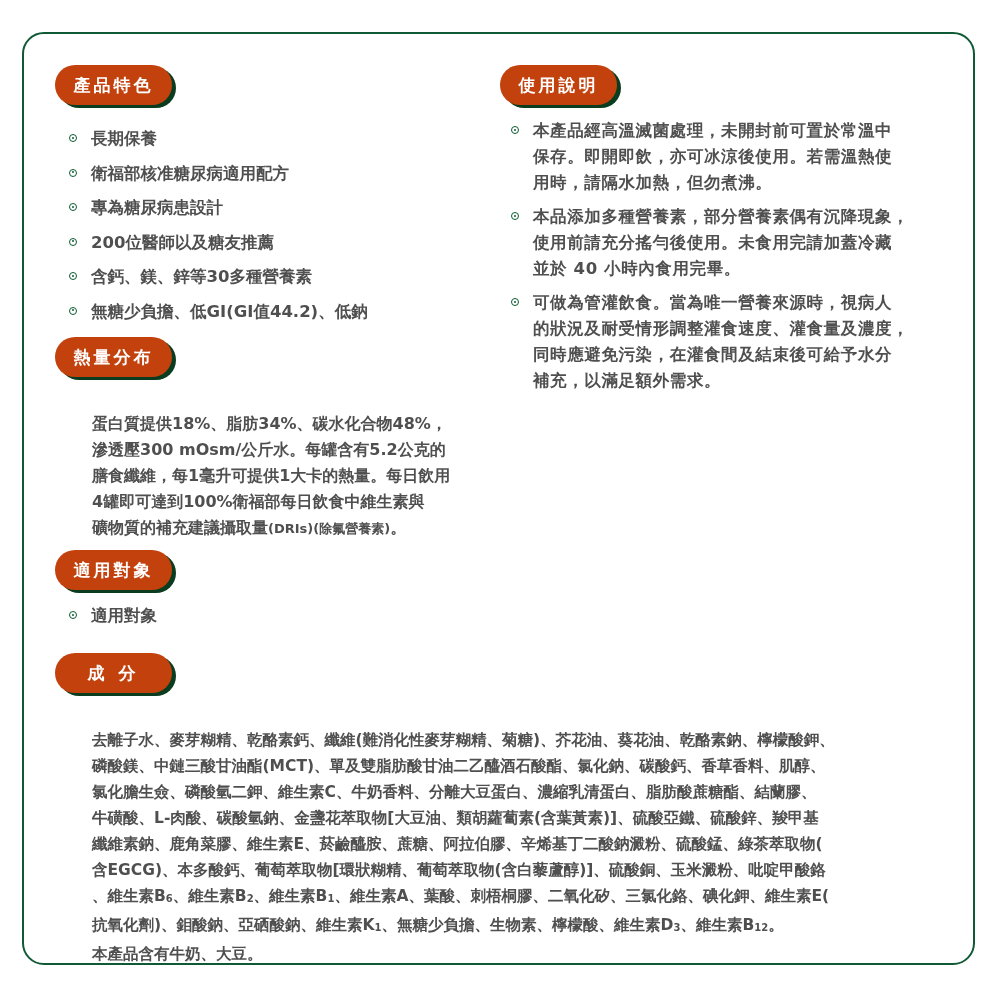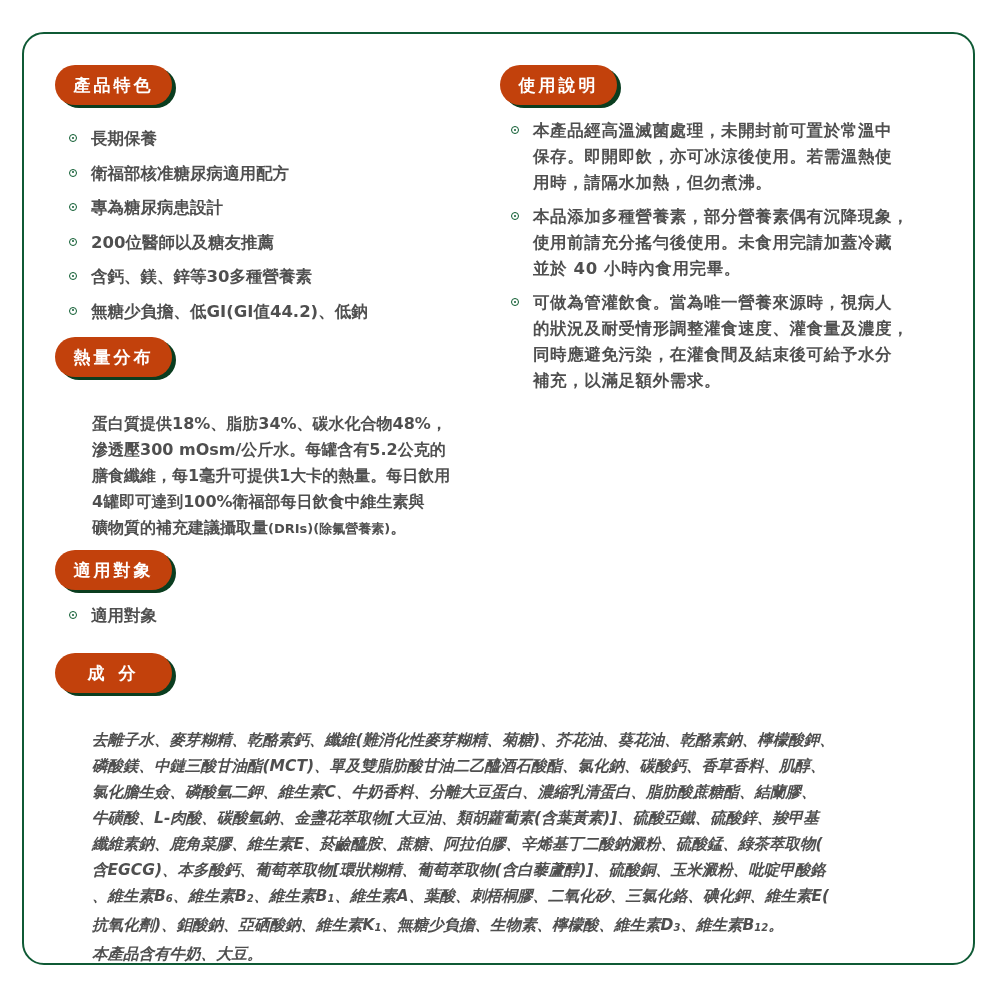--- a/index.html
+++ b/index.html
@@ -125,21 +125,21 @@
 <div class="pill" style="left:55px; top:550px;">
   <span>適用對象</span>
 </div>
 <ul class="list left-list" style="left:69px; top:603px; width:400px;">
   <li><span class="bullet"></span><span>適用對象</span></li>
 </ul>
 
 <div class="pill wide-space" style="left:55px; top:653px;">
   <span>成分</span>
 </div>
-<div class="para" style="left:80px; top:715px; width:880px; font-size:15.5px;font-style:italic;">
+<div class="para" style="left:80px; top:715px; width:880px; font-size:15.5px;">
   <div>去離子水、麥芽糊精、乾酪素鈣、纖維(難消化性麥芽糊精、菊糖)、芥花油、葵花油、乾酪素鈉、檸檬酸鉀、</div>
   <div>磷酸鎂、中鏈三酸甘油酯(MCT)、單及雙脂肪酸甘油二乙醯酒石酸酯、氯化鈉、碳酸鈣、香草香料、肌醇、</div>
   <div>氯化膽生僉、磷酸氫二鉀、維生素C、牛奶香料、分離大豆蛋白、濃縮乳清蛋白、脂肪酸蔗糖酯、結蘭膠、</div>
   <div>牛磺酸、L-肉酸、碳酸氫鈉、金盞花萃取物[大豆油、類胡蘿蔔素(含葉黃素)]、硫酸亞鐵、硫酸鋅、羧甲基</div>
   <div>纖維素鈉、鹿角菜膠、維生素E、菸鹼醯胺、蔗糖、阿拉伯膠、辛烯基丁二酸鈉澱粉、硫酸錳、綠茶萃取物(</div>
   <div>含EGCG)、本多酸鈣、葡萄萃取物[環狀糊精、葡萄萃取物(含白藜蘆醇)]、硫酸銅、玉米澱粉、吡啶甲酸鉻</div>
   <div>
     <span>、維生素B</span><sub class="s">6</sub><span>、維生素B</span><sub class="s">2</sub><span>、維生素B</span><sub class="s">1</sub><span>、維生素A、葉酸、刺梧桐膠、二氧化矽、三氯化鉻、碘化鉀、維生素E(</span>
   </div>
   <div>

